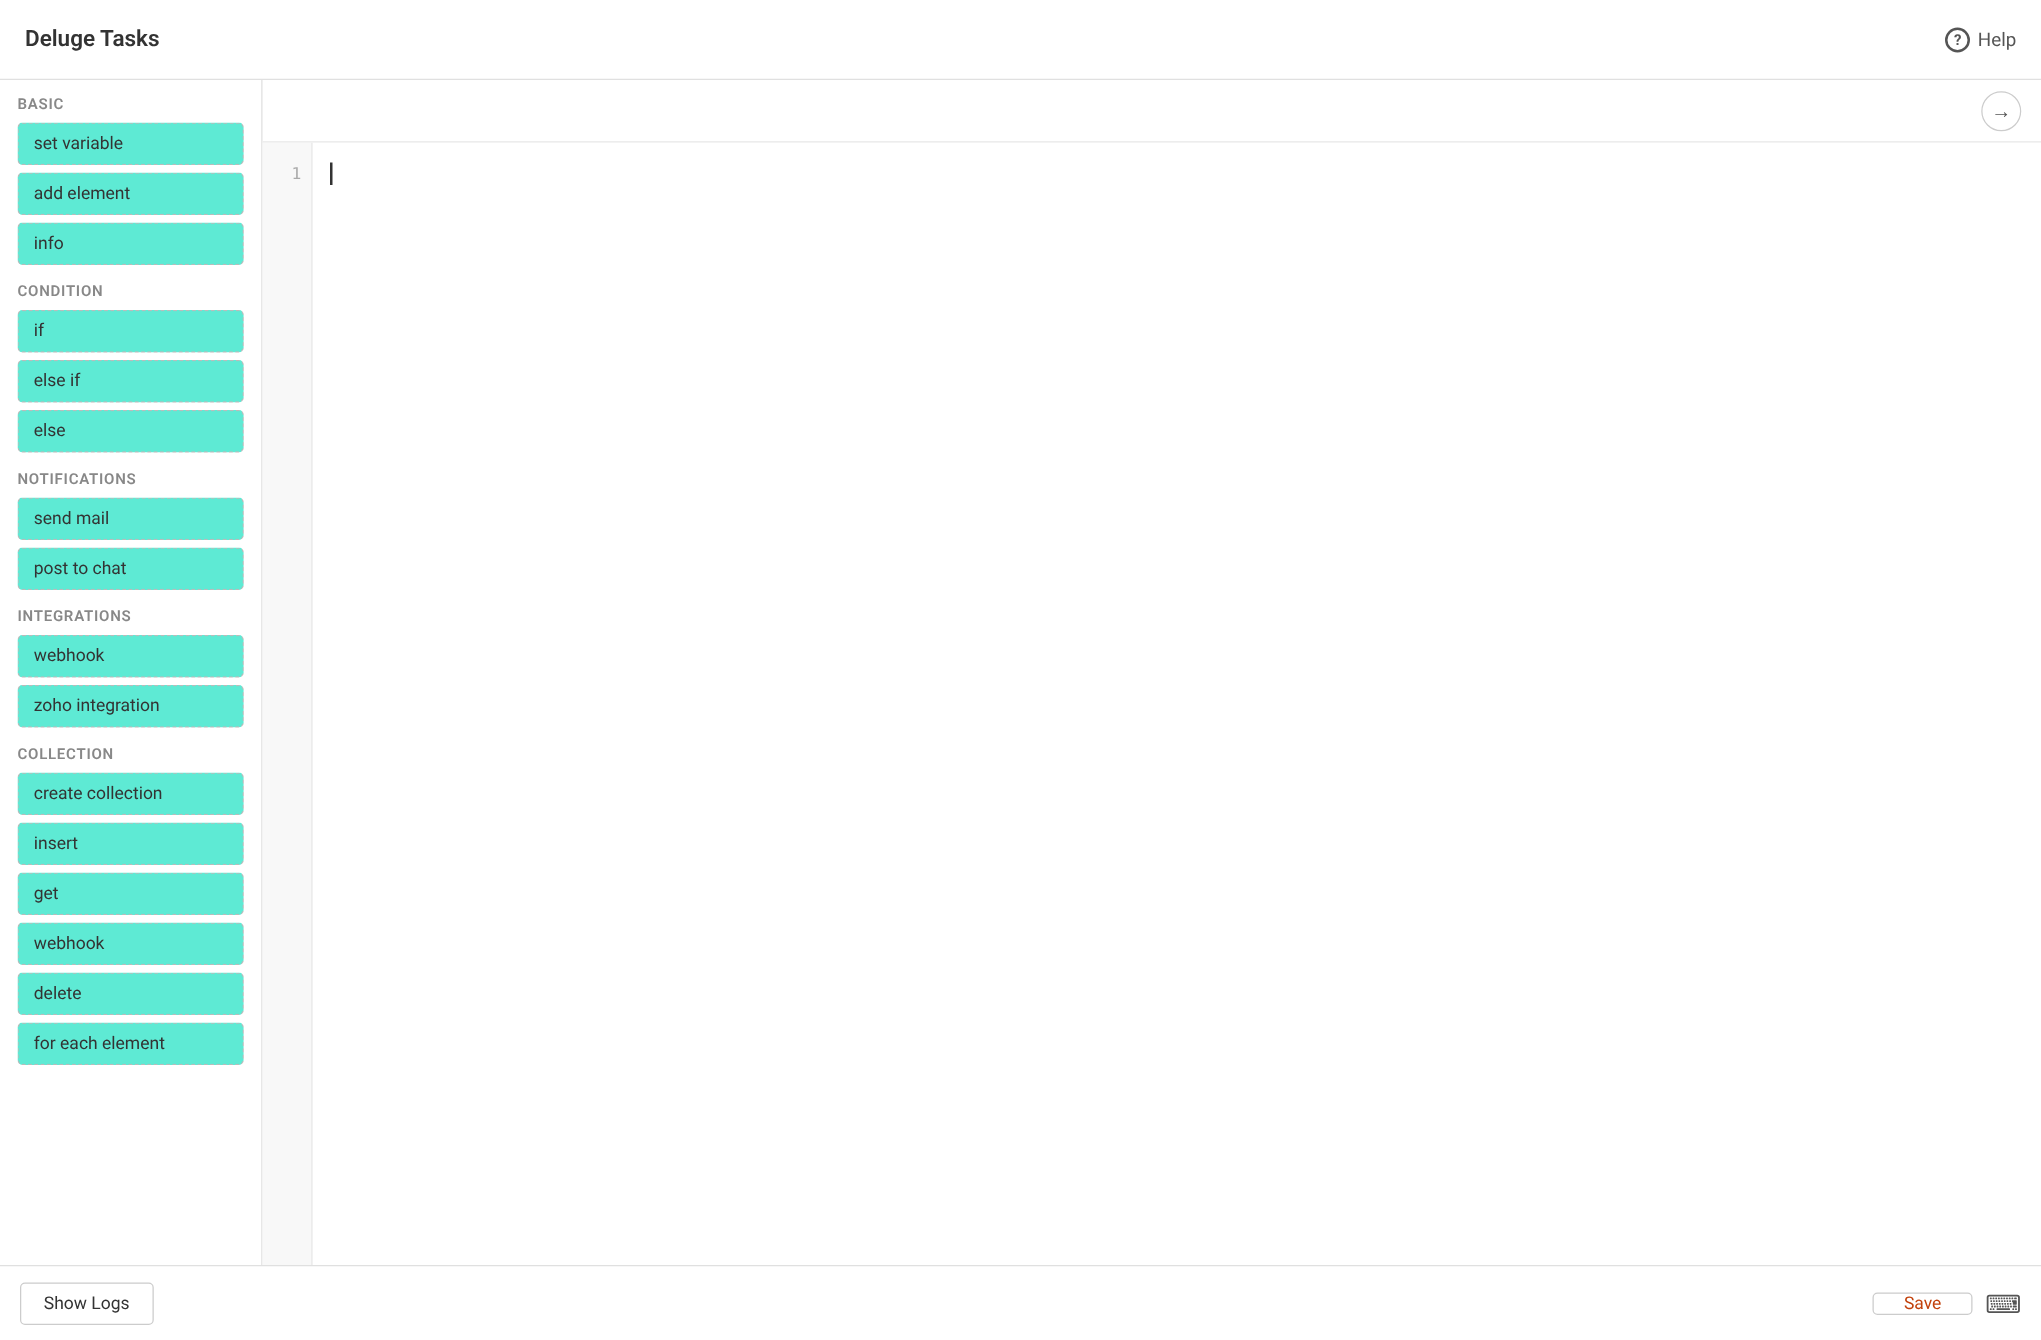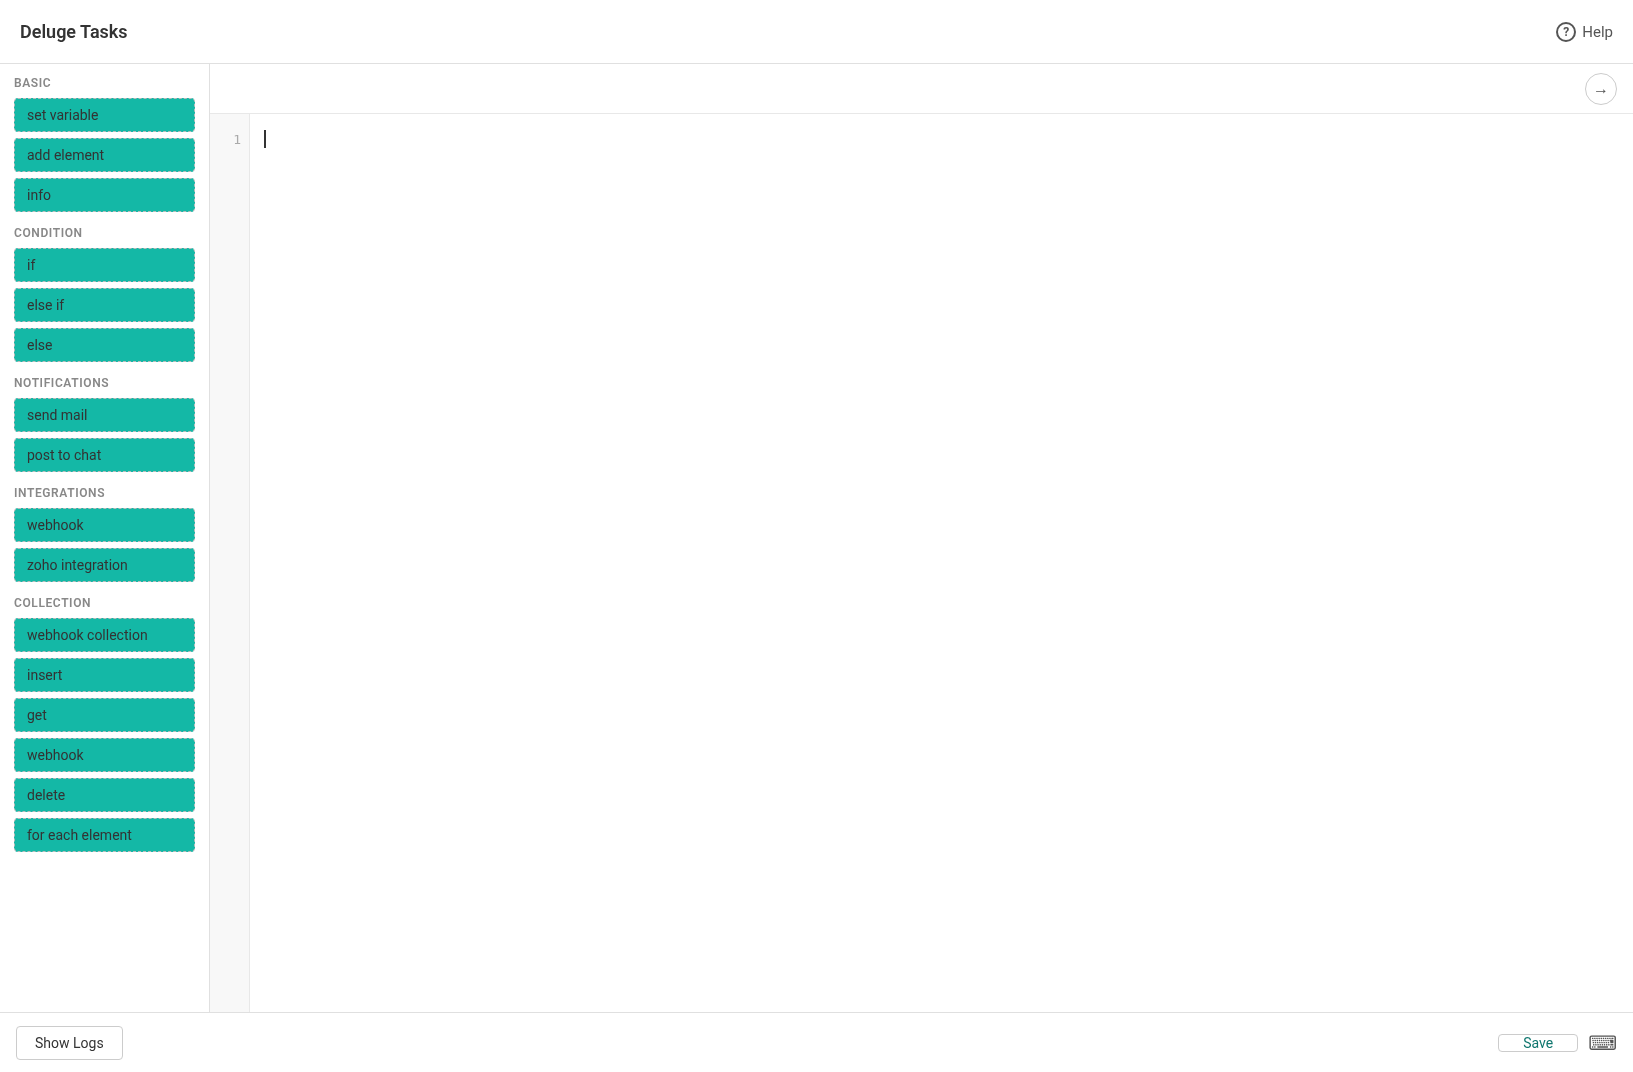--- a/index.html
+++ b/index.html
@@ -86,21 +86,21 @@
 
     .section-label:first-child {
       margin-top: 0;
     }
 
     .task-item {
       display: block;
       width: 100%;
       padding: 8px 12px;
       margin-bottom: 6px;
-      background: #14b8a6;
+      background: #5eead4;
       border: 1.5px dashed #bbb;
       border-radius: 4px;
       font-size: 14px;
       color: #333;
       cursor: pointer;
       text-align: left;
       font-family: inherit;
     }
 
     
@@ -196,21 +196,21 @@
       align-items: center;
       gap: 10px;
     }
 
     .save-btn {
       padding: 0 24px;
       background: #ffffff;
       border: 1px solid #ccc;
       border-radius: 4px;
       font-size: 14px;
-      color: #0f766e;
+      color: #c2410c;
       cursor: pointer;
       font-family: inherit;
     }
 
     .keyboard-icon {
       font-size: 20px;
       color: #555;
       cursor: pointer;
     }
 
@@ -264,21 +264,21 @@
       <button class="task-item">if</button>
       <button class="task-item">else if</button>
       <button class="task-item">else</button>
       <div class="section-label">NOTIFICATIONS</div>
       <button class="task-item">send mail</button>
       <button class="task-item">post to chat</button>
       <div class="section-label">INTEGRATIONS</div>
       <button class="task-item">webhook</button>
       <button class="task-item">zoho integration</button>
       <div class="section-label">COLLECTION</div>
-      <button class="task-item">webhook collection</button>
+      <button class="task-item">create collection</button>
       <button class="task-item">insert</button>
       <button class="task-item">get</button>
       <button class="task-item">webhook</button>
       <button class="task-item">delete</button>
       <button class="task-item">for each element</button>
     </div>
 
   <div class="editor-area">
     <div class="editor-header-bar">
       <div class="arrow-btn">

